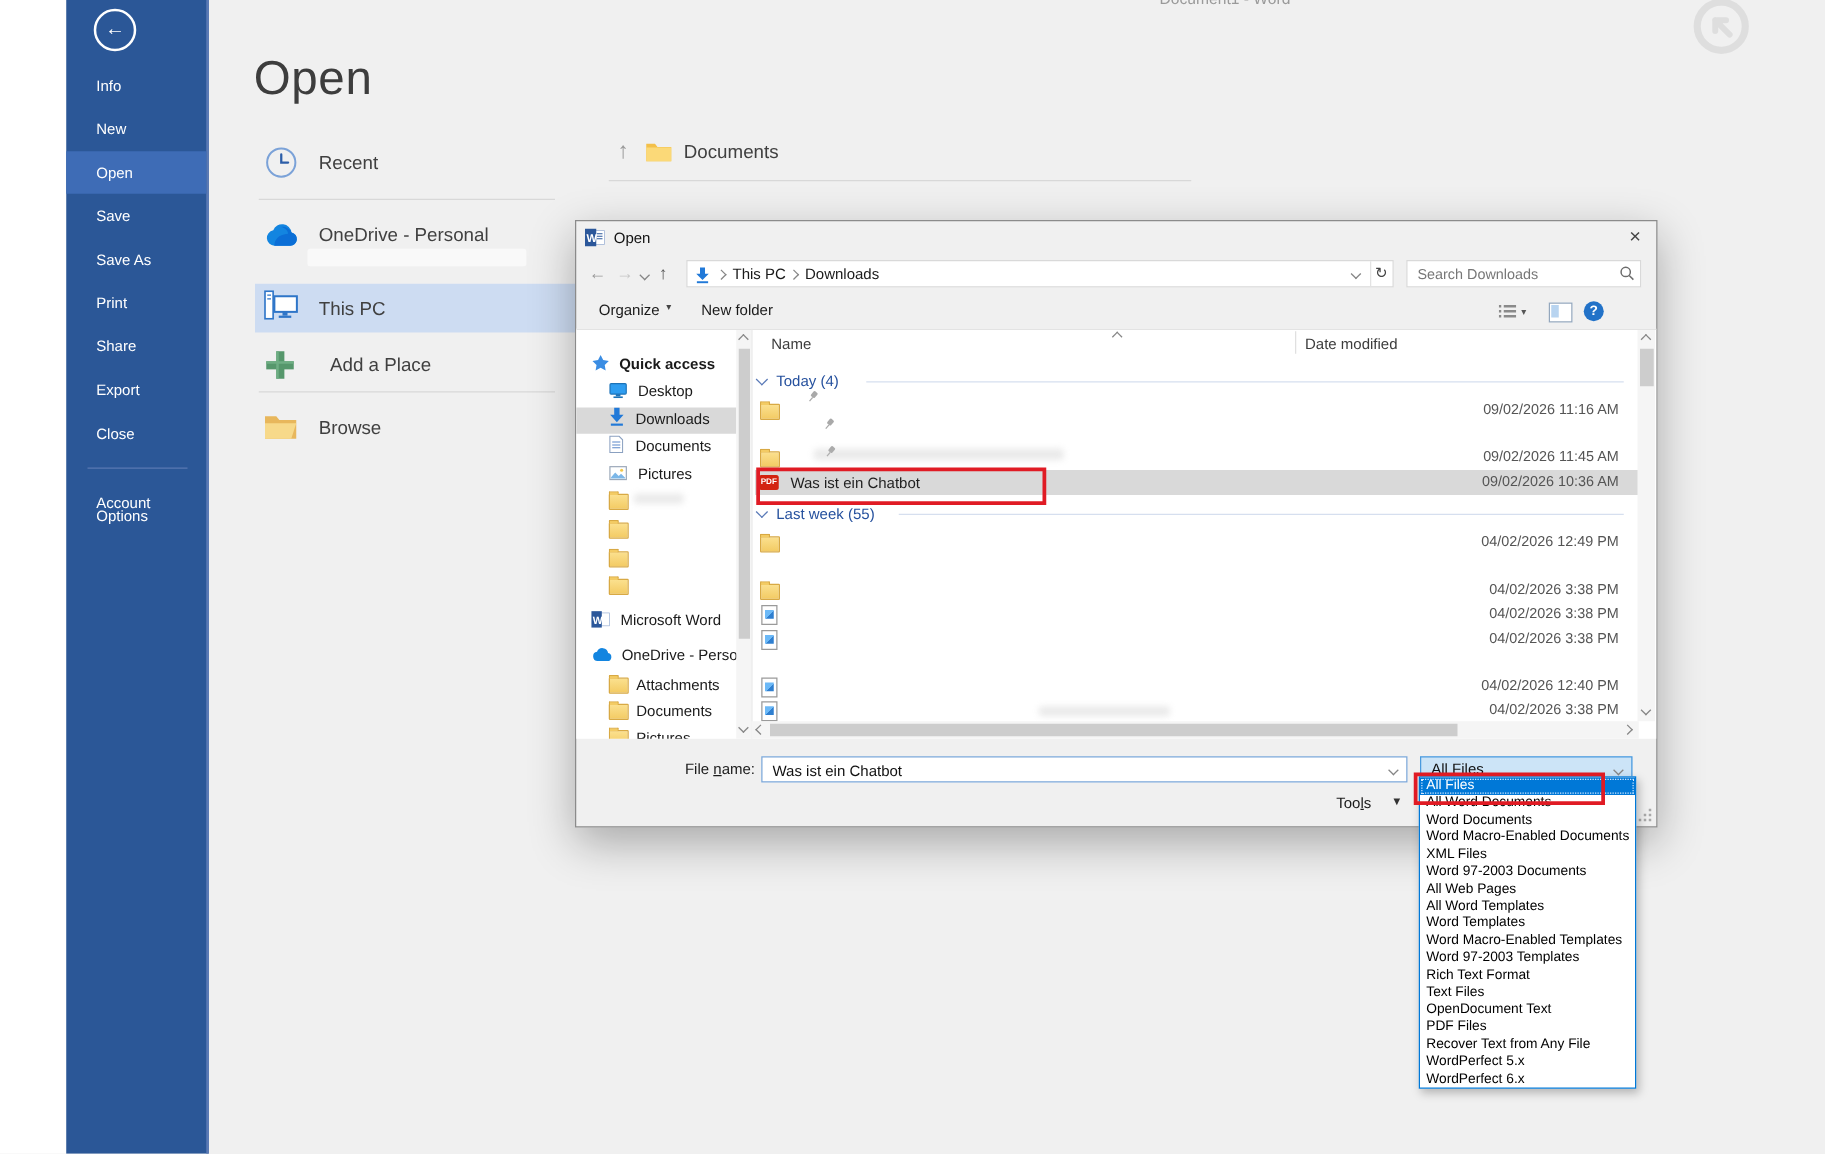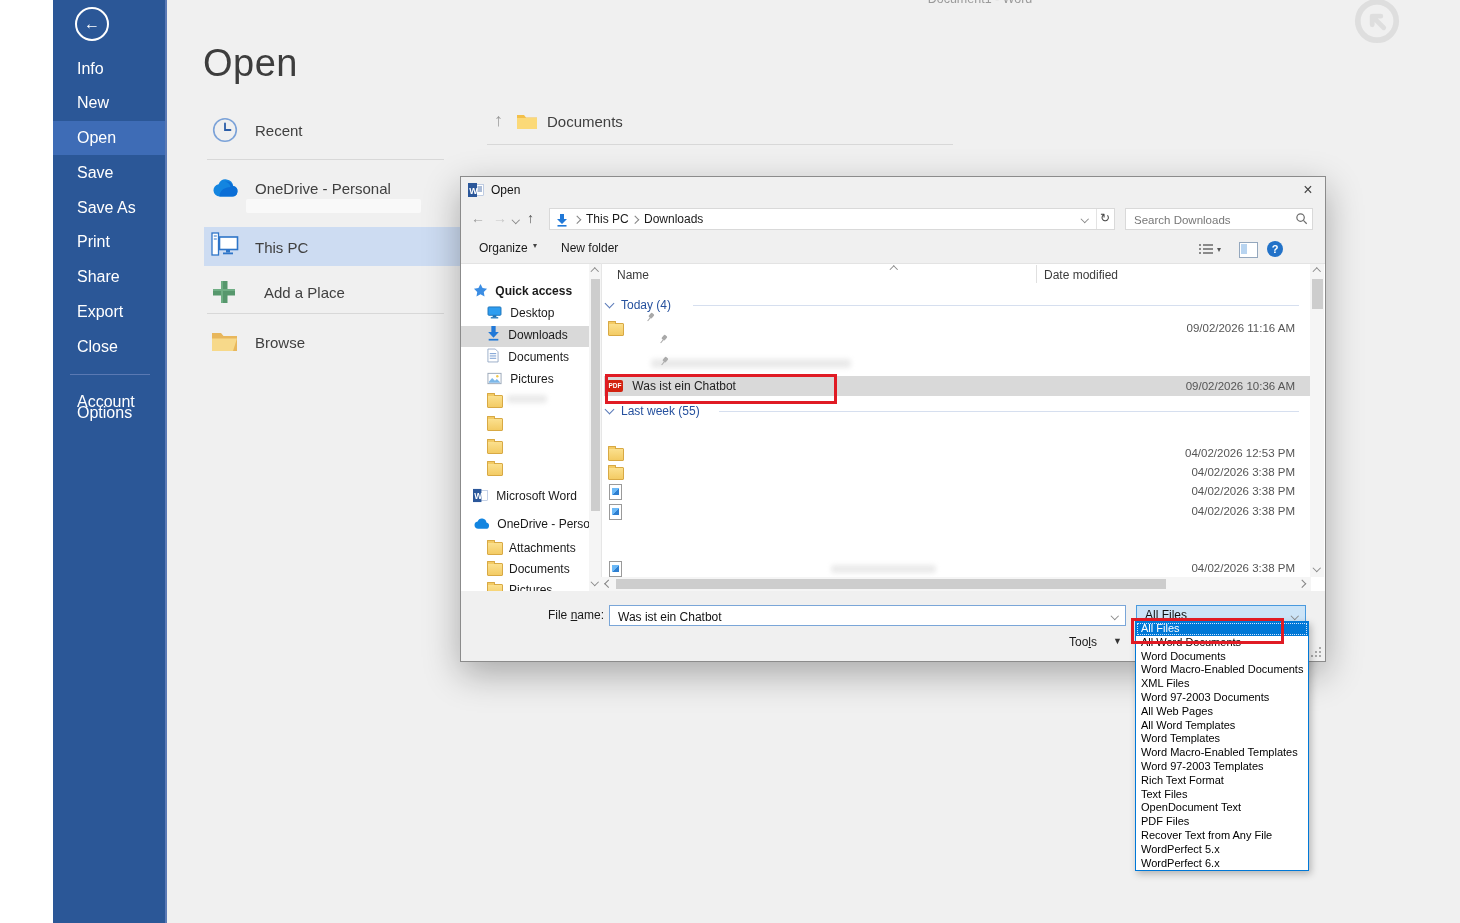--- a/index.html
+++ b/index.html
@@ -5,21 +5,21 @@
   html,body{margin:0;padding:0}
   body{width:1460px;height:923px;position:relative;overflow:hidden;background:#f0f0f0;
        font-family:"Liberation Sans",sans-serif;font-size:12px;color:#1a1a1a}
   .abs{position:absolute}
   
   .white-strip{left:0;top:0;width:53px;height:923px;background:#fff}
   .sidebar{left:53px;top:0;width:112px;height:923px;background:#2b5797;border-right:2px solid #5b7ab5}
   .back-btn{left:22px;top:7px;width:30px;height:30px;border:2px solid #fff;border-radius:50%;
             color:#fff;text-align:center;line-height:29px;font-size:16px;cursor:default}
   .sb-item{left:0;width:112px;height:34px;line-height:34px;padding-left:24px;box-sizing:border-box;
-           color:#fff;font-size:16px;white-space:nowrap}
+           color:#fff;font-size:12px;white-space:nowrap}
   .sb-item.active{background:#3e6cb6}
   .sb-div{left:17px;width:80px;height:1px;background:#5a79b3}
   
   .bs-title{left:203px;top:42px;font-size:38px;color:#3d3d3d;font-weight:400;letter-spacing:.5px}
   .bs-label{font-size:15px;color:#404040;white-space:nowrap}
   .bs-divider{height:1px;background:#d8d8d8}
   .place-hl{left:204px;top:227px;width:256px;height:39px;background:#cddcf2}
   .redact{background:#f9f9f9;border-radius:2px}
   .crumb-line{left:487px;top:144px;width:466px;height:1px;background:#d8d8d8}
   .up-arrow{color:#9a9a9a;font-size:18px}
@@ -345,52 +345,62 @@
 
   <span class="abs chev" style="left:145px;top:123px;border-color:#5a7ab8"></span>
   <span class="abs grp-label" style="left:160px;top:121px">Today (4)</span>
   <div class="abs grp-line" style="left:232px;top:128px;width:606px"></div>
 
   <div class="abs frow" style="top:142px">
     <span class="ffold" style="margin-left:4px"></span>
     <span class="fname"></span>
     <span class="fdate">09/02/2026 11:16 AM</span>
   </div>
+  <div class="abs frow" style="top:180px">
+    <span class="ffold" style="margin-left:4px"></span>
+    <span class="fname"></span>
+    <span class="fdate">09/02/2026 11:45 AM</span>
+  </div>
   <div class="abs smudge" style="left:190px;top:182px;width:200px;height:9px"></div>
 
   <div class="abs sel-bg"></div>
   <div class="abs frow" style="top:200px">
     <span class="fpdf" style="margin-left:3px"></span>
     <span class="fname">Was ist ein Chatbot</span>
     <span class="fdate">09/02/2026 10:36 AM</span>
   </div>
 
   <span class="abs chev" style="left:145px;top:229px;border-color:#5a7ab8"></span>
   <span class="abs grp-label" style="left:160px;top:227px">Last week (55)</span>
   <div class="abs grp-line" style="left:258px;top:234px;width:580px"></div>
 
-  <div class="abs frow" style="top:267px">
+  <div class="abs frow" style="top:248px">
     <span class="ffold" style="margin-left:4px"></span>
     <span class="fname"></span>
-    <span class="fdate">04/02/2026 12:53 PM</span>
+    <span class="fdate">04/02/2026 12:49 PM</span>
   </div>
   <div class="abs frow" style="top:286px">
     <span class="ffold" style="margin-left:4px"></span>
     <span class="fname"></span>
     <span class="fdate">04/02/2026 3:38 PM</span>
   </div>
   <div class="abs frow" style="top:305px">
     <span class="fimg" style="margin-left:5px"></span>
     <span class="fname"></span>
     <span class="fdate">04/02/2026 3:38 PM</span>
   </div>
   <div class="abs frow" style="top:325px">
     <span class="fimg" style="margin-left:5px"></span>
     <span class="fname"></span>
     <span class="fdate">04/02/2026 3:38 PM</span>
+  </div>
+  <div class="abs frow" style="top:363px">
+    <span class="fimg" style="margin-left:5px"></span>
+    <span class="fname"></span>
+    <span class="fdate">04/02/2026 12:40 PM</span>
   </div>
   <div class="abs frow" style="top:382px">
     <span class="fimg" style="margin-left:5px"></span>
     <span class="fname"></span>
     <span class="fdate">04/02/2026 3:38 PM</span>
   </div>
   <div class="abs smudge" style="left:370px;top:388px;width:105px;height:8px"></div>
 
   <div class="abs sb-rail" style="left:849px;top:87px;width:14px;height:313px"></div>
   <span class="abs chev small up" style="left:853px;top:92px"></span>

